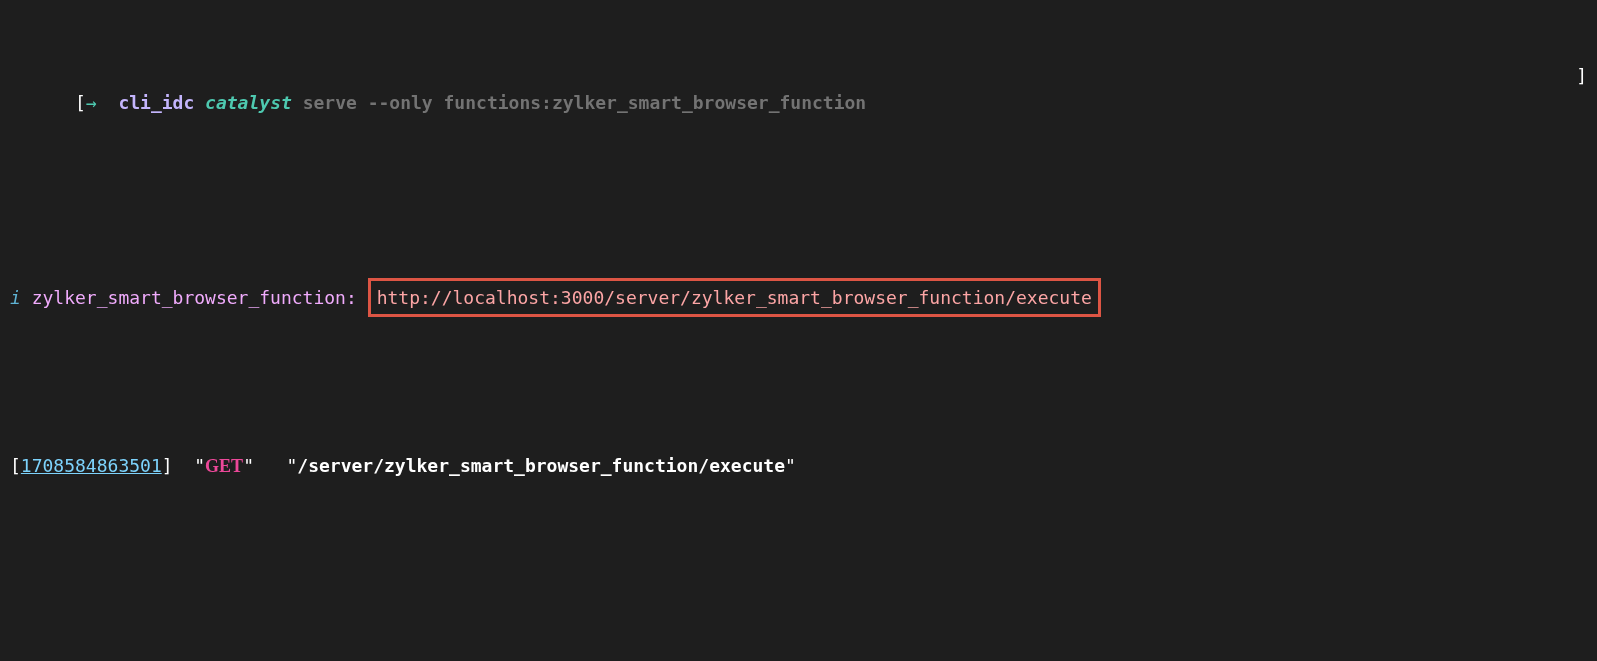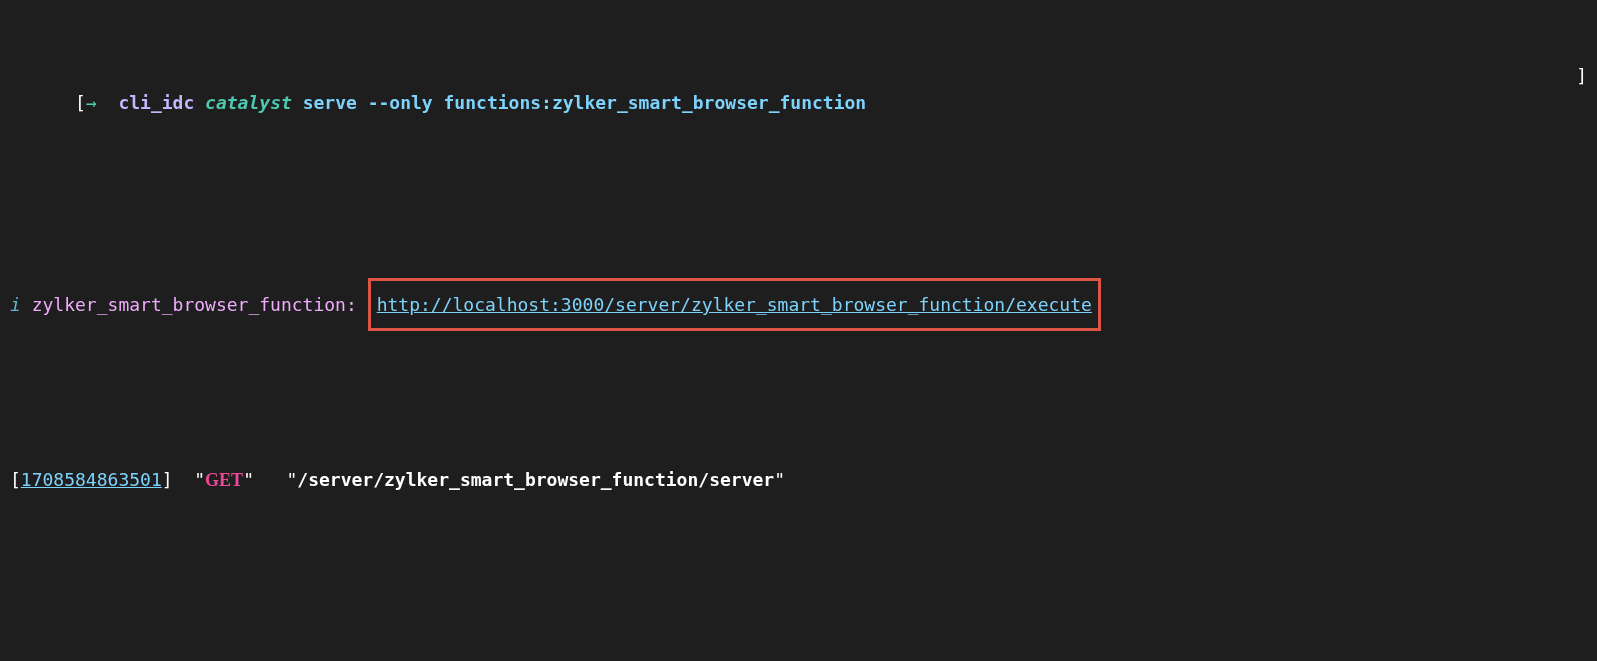--- a/index.html
+++ b/index.html
@@ -30,40 +30,39 @@
     .prompt-context {
       color: #c4b5fd;
       font-weight: bold;
     }
     .command-main {
       color: #4ec9b0;
       font-weight: bold;
       font-style: italic;
     }
     .command-rest {
-      color: #7dd3fc;
+      color: #737373;
       font-weight: bold;
     }
     .section-header {
       color: #ffffff;
       font-weight: bold;
     }
     .info-italic {
       color: #5fb3d4;
       font-style: italic;
     }
     .function-label {
       color: #f0abfc;
     }
     .url-highlight {
-      color: #7dd3fc;
+      color: #fca5a5;
       border: 3px solid #dd5544;
-      padding: 10px 6px;
+      padding: 3px 6px;
       display: inline-block;
-      text-decoration: underline;
     }
     .log-bracket {
       color: #ffffff;
     }
     .log-timestamp {
       color: #7dd3fc;
       text-decoration: underline;
     }
     .log-quote {
       color: #ffffff;
@@ -95,16 +94,16 @@
 <div class="terminal">
   <div class="line line1">
     <span>
       <span class="prompt-bracket">[</span><span class="prompt-arrow">→</span>  <span class="prompt-context">cli_idc</span> <span class="command-main">catalyst</span> <span class="command-rest">serve --only functions:zylker_smart_browser_function</span>
     </span>
     <span class="prompt-bracket">]</span>
   </div>
   <div class="line"> </div>
   <div class="line"><span class="info-italic">i</span> <span class="function-label">zylker_smart_browser_function:</span> <span class="url-highlight">http://localhost:3000/server/zylker_smart_browser_function/execute</span></div>
   <div class="line"> </div>
-  <div class="line"><span class="log-bracket">[</span><span class="log-timestamp">1708584863501</span><span class="log-bracket">]</span>  <span class="log-quote">"</span><span class="log-method">GET</span><span class="log-quote">"</span>   <span class="log-quote">"</span><span class="log-path">/server/zylker_smart_browser_function/server</span><span class="log-quote">"</span></div>
+  <div class="line"><span class="log-bracket">[</span><span class="log-timestamp">1708584863501</span><span class="log-bracket">]</span>  <span class="log-quote">"</span><span class="log-method">GET</span><span class="log-quote">"</span>   <span class="log-quote">"</span><span class="log-path">/server/zylker_smart_browser_function/execute</span><span class="log-quote">"</span></div>
   
   
 </div>
 
 </body></html>

